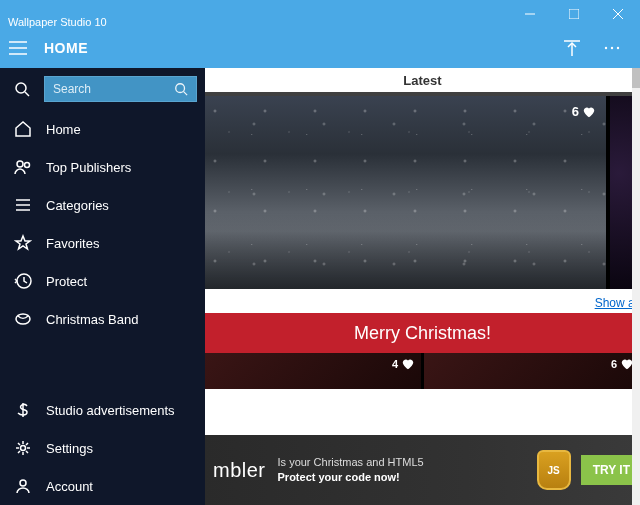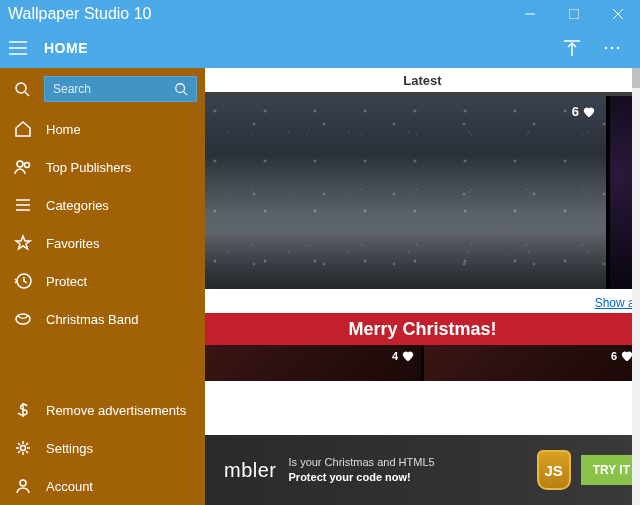--- a/index.html
+++ b/index.html
@@ -1,27 +1,27 @@
 <!DOCTYPE html>
 <html><head>
 <meta charset="utf-8">
 <style>
 *{margin:0;padding:0;box-sizing:border-box;font-family:"Segoe UI",Arial,sans-serif}
 body{width:640px;height:505px;overflow:hidden;background:#fff}
-.titlebar{height:28px;background:#4aa9e6;display:flex;align-items:center;padding:0 0 0 8px;color:#fff;font-size:16px}
+.titlebar{height:28px;background:#4aa9e6;display:flex;align-items:flex-end;padding:0 0 0 8px;color:#fff;font-size:11px}
 .titlebar .spacer{flex:1}
 .winbtn{width:44px;height:28px;display:flex;align-items:center;justify-content:center;color:#fff}
 .winbtn svg{width:10px;height:10px}
 .header{height:40px;background:#4aa9e6;display:flex;align-items:center;color:#fff;padding:0 8px 0 0}
 .hamburger{width:36px;height:40px;display:flex;align-items:center;justify-content:center}
 .header-title{font-size:14px;font-weight:600;letter-spacing:.5px;margin-left:8px}
 .header .spacer{flex:1}
 .header-action{width:40px;height:40px;display:flex;align-items:center;justify-content:center}
 .content{display:flex;height:437px}
-.sidebar{width:205px;background:#a16207;color:#fff;display:flex;flex-direction:column;padding-top:8px}
+.sidebar{width:205px;background:#0f172a;color:#fff;display:flex;flex-direction:column;padding-top:8px}
 .search-row{display:flex;align-items:center;padding:0 8px 8px 8px;gap:8px}
 .search-icon{width:28px;display:flex;justify-content:center}
 .search-box{flex:1;height:26px;background:#4294c5;border:1px solid #5aa5d0;display:flex;align-items:center;padding:0 8px;font-size:12px;color:#dcedf7}
 .search-box .mag{width:14px;height:14px;opacity:.9}
 .nav-item{display:flex;align-items:center;height:38px;padding:0 14px;gap:14px;font-size:13px}
 .nav-icon{width:18px;height:18px;display:flex;align-items:center;justify-content:center;flex-shrink:0}
 .nav-icon svg{width:18px;height:18px;stroke:#fff;fill:none;stroke-width:1.5}
 .sidebar .gap{flex:1}
 .main{flex:1;background:#fff;position:relative;overflow:hidden}
 .section-title{height:28px;display:flex;align-items:center;justify-content:center;font-size:13px;font-weight:600;color:#333;border-bottom:4px solid #404040}
@@ -32,29 +32,29 @@
  radial-gradient(1px 1px at 40% 60%,rgba(255,255,255,.3),transparent),
  radial-gradient(2px 2px at 70% 40%,rgba(255,255,255,.35),transparent),
  radial-gradient(1px 1px at 85% 70%,rgba(255,255,255,.3),transparent),
  linear-gradient(0deg,rgba(0,0,0,.4),transparent 40%);
  background-size:50px 50px,60px 60px,70px 70px,55px 55px,100% 100%}
 .hero-side{width:30px;background:radial-gradient(circle at 30% 40%,#2a1a3a,#0a0510)}
 .likes{position:absolute;top:8px;right:10px;color:#fff;font-size:13px;font-weight:600;display:flex;align-items:center;gap:3px}
 .heart{width:14px;height:14px}
 .showall{text-align:right;padding:4px 0 2px 0}
 .showall a{color:#0066cc;font-size:12px;text-decoration:underline}
-.banner{height:32px;background:#c2202c;color:#fff;display:flex;align-items:center;justify-content:center;font-size:18px;font-weight:700}
+.banner{height:40px;background:#c2202c;color:#fff;display:flex;align-items:center;justify-content:center;font-size:18px;font-weight:400}
 .thumbs{height:36px;display:flex;gap:3px;background:#000}
 .thumb{flex:1;position:relative;background:linear-gradient(135deg,#3a1515,#1a0808)}
 .thumb .likes{top:4px;right:6px;font-size:11px}
 .ad{position:absolute;bottom:0;left:0;right:0;height:70px;background:linear-gradient(90deg,#2a2a2a 0%,#323232 60%,#3a3a3a 100%);display:flex;align-items:center;color:#ddd;font-size:11px;overflow:hidden}
-.ad-logo{font-size:20px;font-weight:300;color:#fff;padding:0 12px 0 19px;letter-spacing:.5px}
+.ad-logo{font-size:20px;font-weight:300;color:#fff;padding:0 12px 0 8px;letter-spacing:.5px}
 .ad-text{flex:1;line-height:1.4}
 .ad-text b{color:#fff;font-weight:600}
-.ad-shield{width:34px;height:40px;margin:0 10px;background:linear-gradient(180deg,#d9a020,#b88010);border-radius:6px 6px 10px 10px;display:flex;align-items:center;justify-content:center;color:#fff;font-size:15px;font-weight:700;border:2px solid #e8b840}
+.ad-shield{width:34px;height:40px;margin:0 10px;background:linear-gradient(180deg,#d9a020,#b88010);border-radius:6px 6px 10px 10px;display:flex;align-items:center;justify-content:center;color:#fff;font-size:10px;font-weight:700;border:2px solid #e8b840}
 .ad-btn{background:#8bc34a;color:#fff;font-weight:700;font-size:12px;padding:8px 12px;margin-right:-2px}
 .scrollbar{position:absolute;right:0;top:68px;width:8px;height:437px;background:#f0f0f0}
 .scrollbar-thumb{position:absolute;top:0;width:8px;height:20px;background:#c0c0c0}
 </style>
 </head>
 <body>
 
 <div class="titlebar">
   <span>Wallpaper Studio 10</span>
   <div class="spacer"></div>
@@ -178,21 +178,21 @@
 
     <div class="gap"></div>
 
     <div class="nav-item">
       <span class="nav-icon">
           <svg viewBox="0 0 18 18">
             <line x1="9" y1="2" x2="9" y2="16"></line>
             <path d="M13 5c-1-1.5-3-2-5-1s-2 3 0 4 5 1 5 3-2 3-4 3-4-1-5-2"></path>
           </svg>
         </span>
-      <span>Remove advertisements</span>
+      <span>Studio advertisements</span>
     </div>
     <div class="nav-item">
       <span class="nav-icon">
           <svg viewBox="0 0 18 18">
             <circle cx="9" cy="9" r="2.5"></circle>
             <path d="M9 2v3M9 13v3M2 9h3M13 9h3M4 4l2 2M12 12l2 2M14 4l-2 2M6 12l-2 2"></path>
           </svg>
         </span>
       <span>Settings</span>
     </div>

